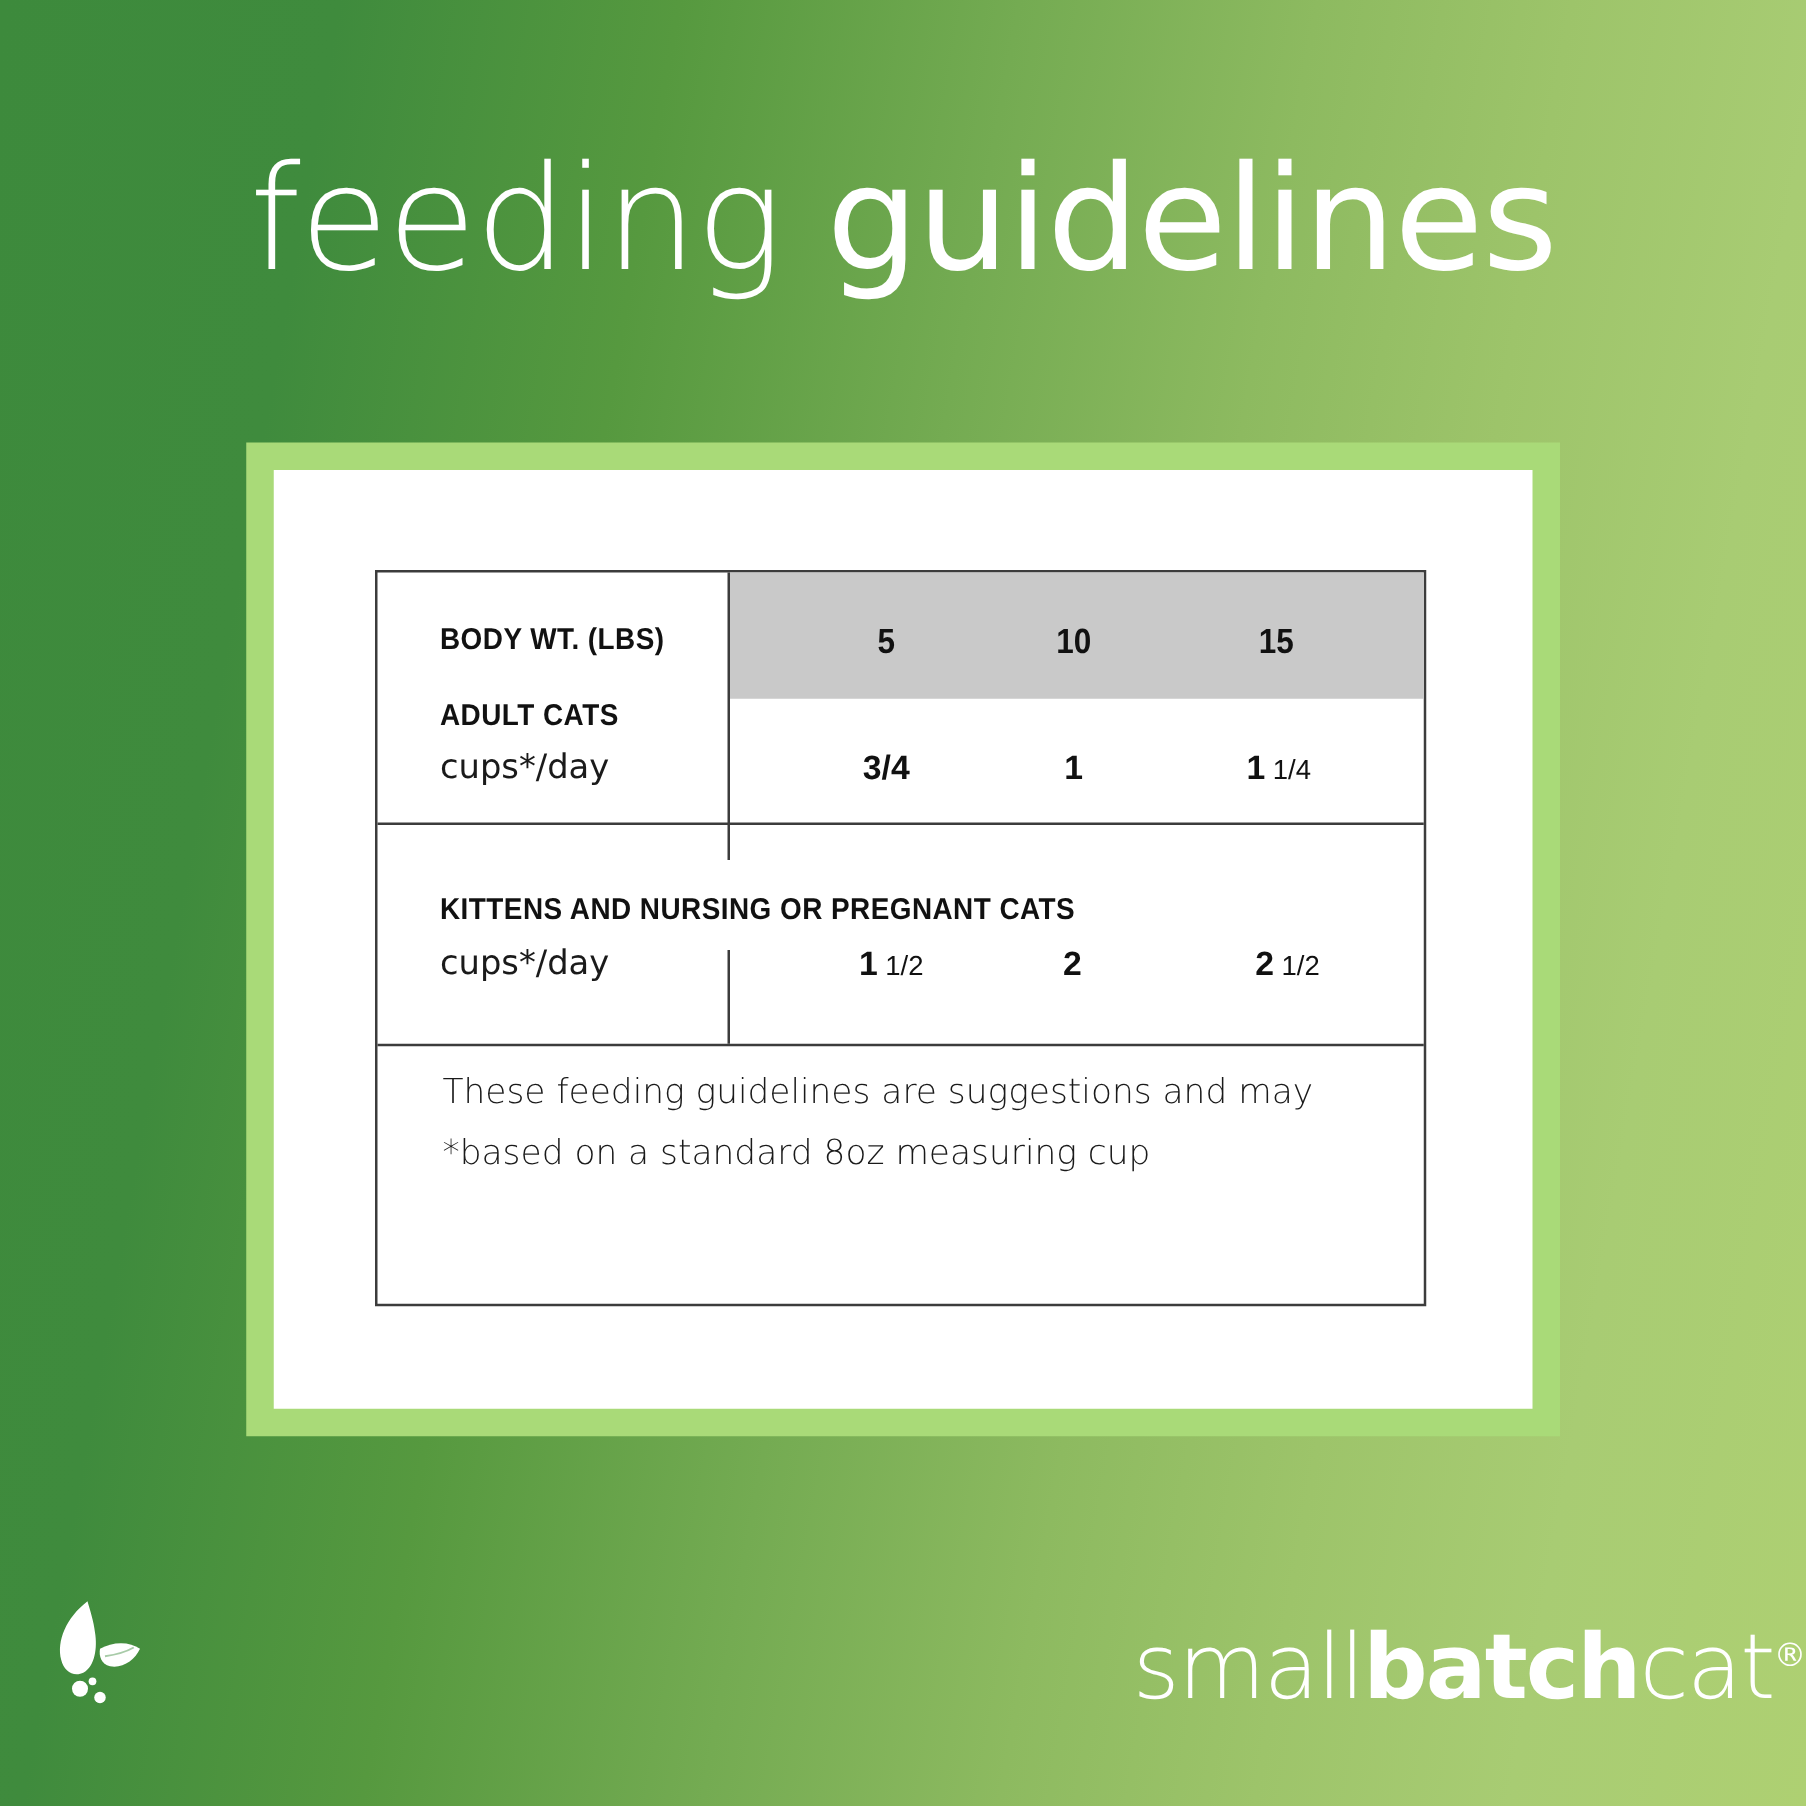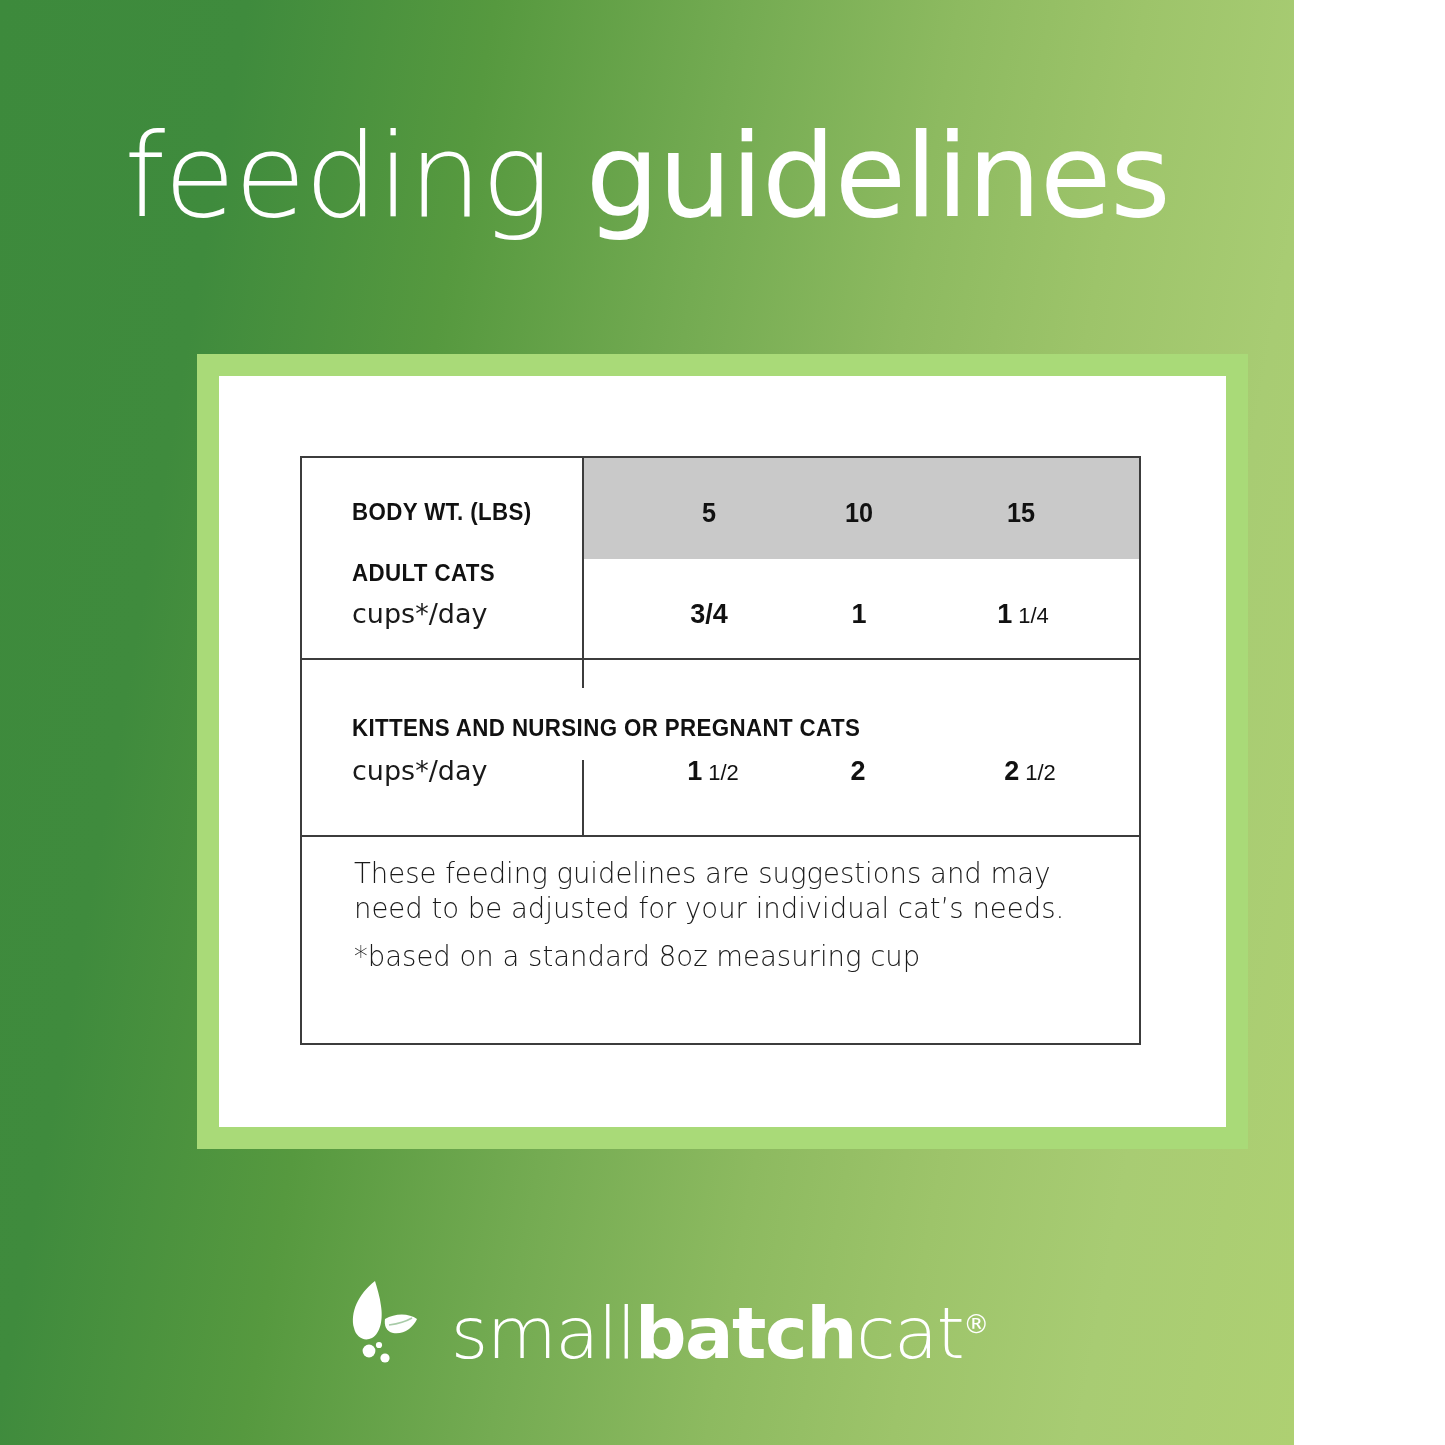--- a/index.html
+++ b/index.html
@@ -6,21 +6,21 @@
   * { margin:0; padding:0; box-sizing:border-box; }
 
   html, body {
     width:1445px; height:1445px;
     font-family:"Liberation Sans", sans-serif;
     overflow:hidden;
   }
 
   #page {
     position:relative;
-    width:1294px; height:1445px;
+    width:1445px; height:1445px;
     background:linear-gradient(100deg,
         #3d8a3c 0%,
         #3f8b3d 16%,
         #56993f 32%,
         #74ab52 48%,
         #8dba60 62%,
         #9dc46a 74%,
         #a8cc73 86%,
         #aed072 100%);
   }
@@ -137,21 +137,21 @@
   #note .footnote { }
 
   
   #logo {
     position:absolute;
     left:0; right:0;
     top:1262px;
     height:130px;
     display:flex;
     align-items:center;
-    justify-content:center;
+    justify-content:space-between;
     gap:6px;
     padding-left:36px;
   }
   #logo-mark { width:104px; height:104px; flex:0 0 auto; }
   #logo-text {
     font-family:"DejaVu Sans", sans-serif;
     font-size:72px;
     color:#ffffff;
     line-height:1;
     letter-spacing:-1.5px;
@@ -219,21 +219,20 @@
     <div class="val" style="left:556px; top:298px;">
       <span>2</span><span class="frac"></span>
     </div>
     <div class="val" style="left:728px; top:298px;">
       <span>2</span><span class="frac" style="margin-left: 6px;">1/2</span>
     </div>
 
     <div id="note">
       <div class="para">
         <div>These feeding guidelines are suggestions and may</div>
-        <div>need to be adjusted for your individual cat’s needs.</div>
       </div>
       <div class="footnote">*based on a standard 8oz measuring cup</div>
     </div>
 
   </div>
 
   <div id="logo">
     <svg id="logo-mark" viewBox="0 0 104 104">
 
       <path d="M34 6 C17 19 9 38 13 53 C15 62 23 67 31 63 C40 58 42 43 40 31 C39 22 36 13 34 6 Z" fill="#ffffff"></path>

